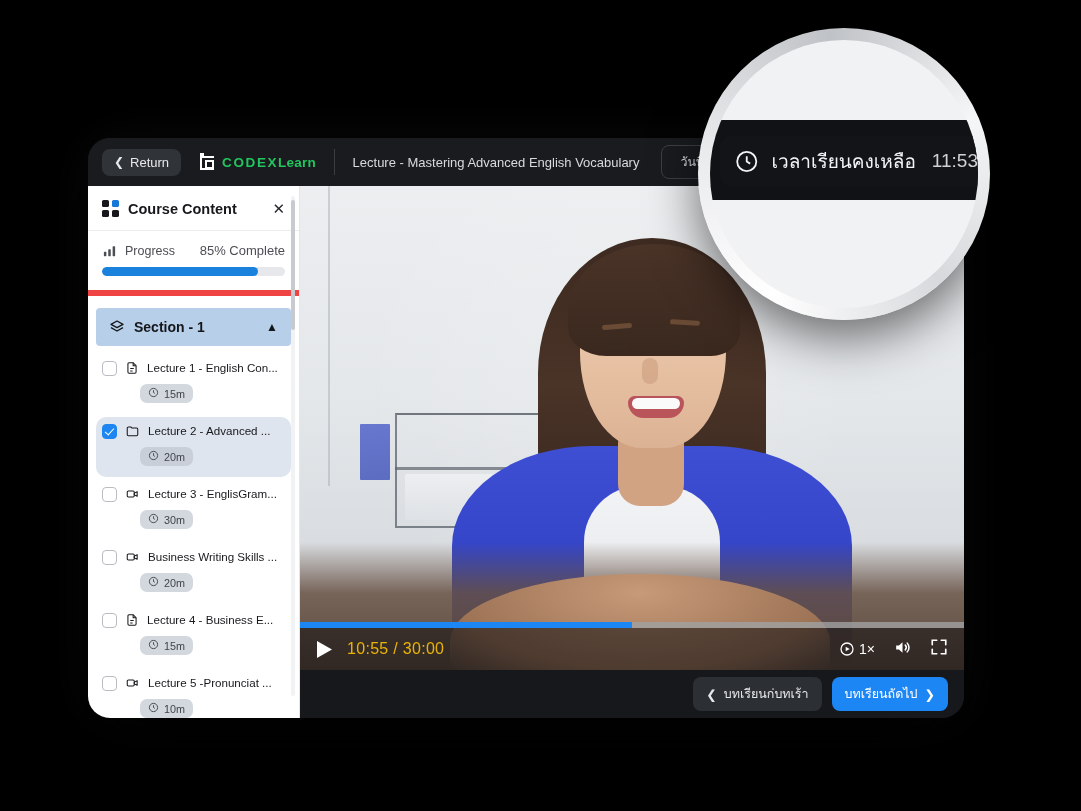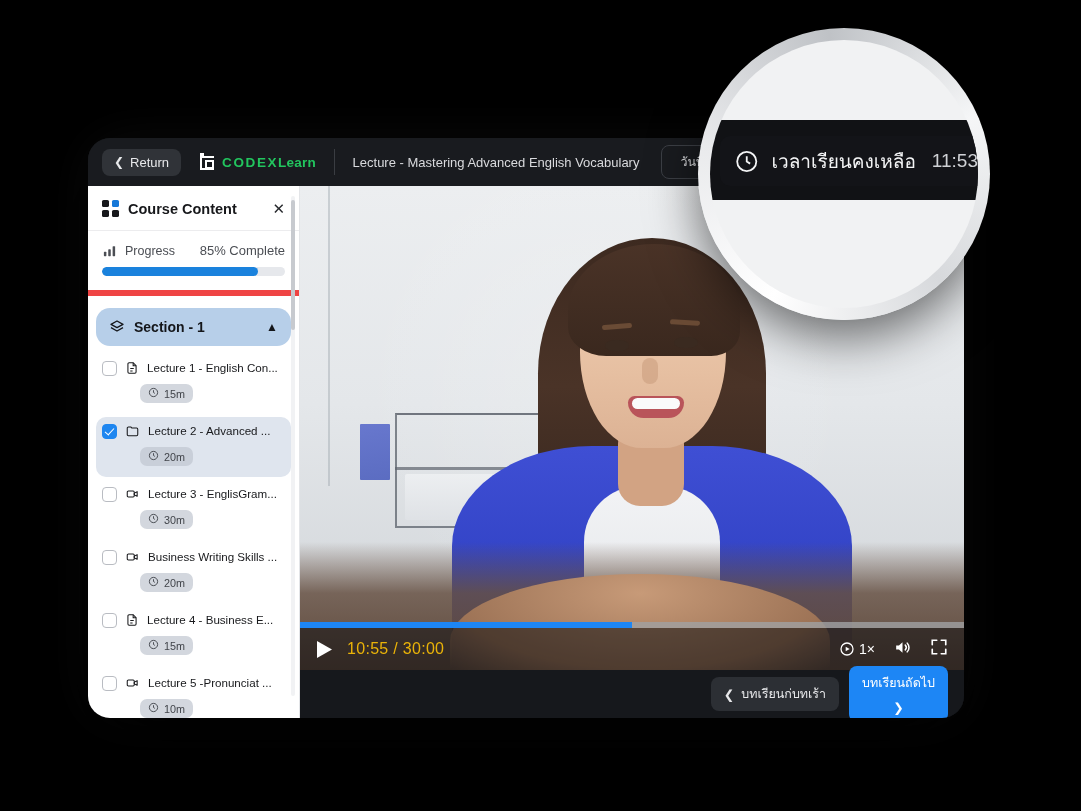--- a/index.html
+++ b/index.html
@@ -96,21 +96,21 @@
   #progress-row .label { font-size: 12.5px; color: #4b4e54; flex: 1; }
   #progress-row .pct { font-size: 13px; color: #4b4e54; margin-left: 8px; }
   #bar-track {
     height: 9px; border-radius: 6px; background: #e6e8ec; overflow: hidden;
   }
   #bar-fill { height: 100%; border-radius: 6px; background: #1a82dd; }
 
   #section-row {
     margin: 12px 8px 4px 8px;
     display: flex; align-items: center; gap: 9px;
-    background: #b7cfe9; border-radius: 14px;
+    background: #b7cfe9; border-radius: 4px;
     padding: 11px 13px; cursor: pointer;
   }
   #section-row .name { font-size: 14px; font-weight: 700; color: #14161a; flex: 1; }
   #section-row .chev { color: #14161a; font-size: 12px; }
 
   #lessons { padding: 4px 8px 12px 8px; }
   .lesson {
     border-radius: 10px; padding: 7px 6px 7px 6px; margin-bottom: 3px;
   }
   .lesson.active { background: #dfe5ee; }
@@ -533,21 +533,21 @@
             </span>
           </span>
         </div>
       </div>
 
       <div id="footer">
         <div class="nav-btn" id="prev-btn">
           <span>❮</span>
           <span>บทเรียนก่บทเร้า</span>
         </div>
-        <div class="nav-btn" id="next-btn" style="background: rgb(29, 134, 245); flex-direction: column;">
+        <div class="nav-btn" id="next-btn" style="background: rgb(29, 134, 245);">
           <span>บทเรียนถัดไป</span>
           <span>❯</span>
         </div>
       </div>
     </div>
   </div>
 
   <div id="magnifier">
     <div id="mag-inner">
       <div id="mag-bar"></div>

